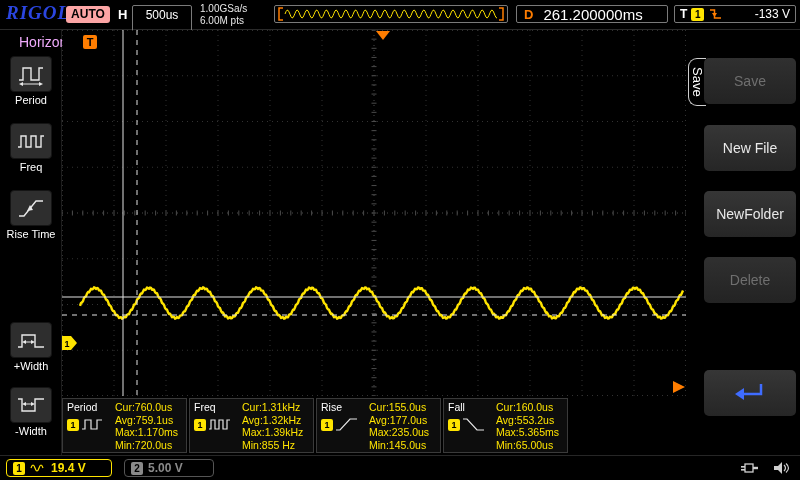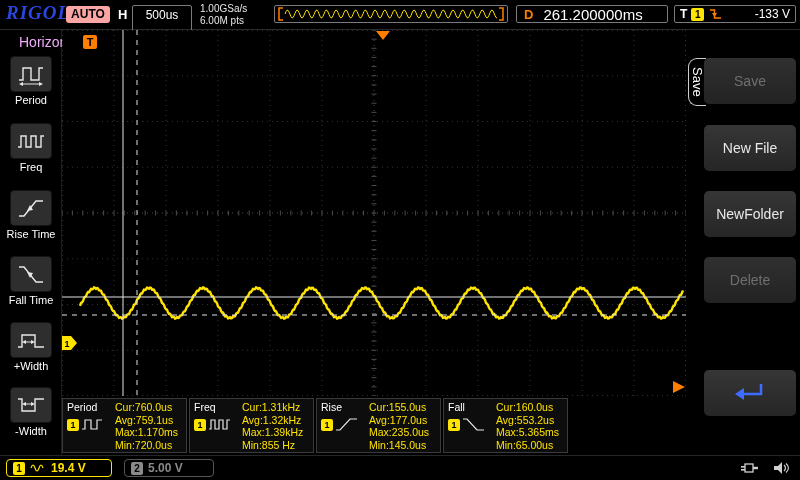--- a/index.html
+++ b/index.html
@@ -121,29 +121,20 @@
     <div class="lm-item" style="top:160px">
       <div class="lm-icon">
         <svg width="30" height="26" viewBox="0 0 30 26">
             <path d="M3,21 h5 l12,-15 h7" fill="none" stroke="#e8e8e8" stroke-width="1.4"></path>
             <polygon points="14,10 11,16 17,15" fill="#e8e8e8"></polygon>
           </svg>
       </div>
       <div class="lm-label">Rise Time</div>
     </div>
 
-    <div class="lm-item" style="top:226px">
-      <div class="lm-icon">
-        <svg width="30" height="26" viewBox="0 0 30 26">
-            <path d="M3,6 h5 l12,15 h7" fill="none" stroke="#e8e8e8" stroke-width="1.4"></path>
-            <polygon points="14,17 11,11 17,12" fill="#e8e8e8"></polygon>
-          </svg>
-      </div>
-      <div class="lm-label">Fall Time</div>
-    </div>
 
     <div class="lm-item" style="top:292px">
       <div class="lm-icon">
         <svg width="30" height="26" viewBox="0 0 30 26">
             <path d="M2,20 h4 v-12 h13 v12 h9" fill="none" stroke="#e8e8e8" stroke-width="1.4"></path>
             <line x1="8" y1="15" x2="17" y2="15" stroke="#e8e8e8" stroke-width="1"></line>
             <polygon points="6,15 10,13 10,17" fill="#e8e8e8"></polygon>
             <polygon points="19,15 15,13 15,17" fill="#e8e8e8"></polygon>
           </svg>
       </div>

